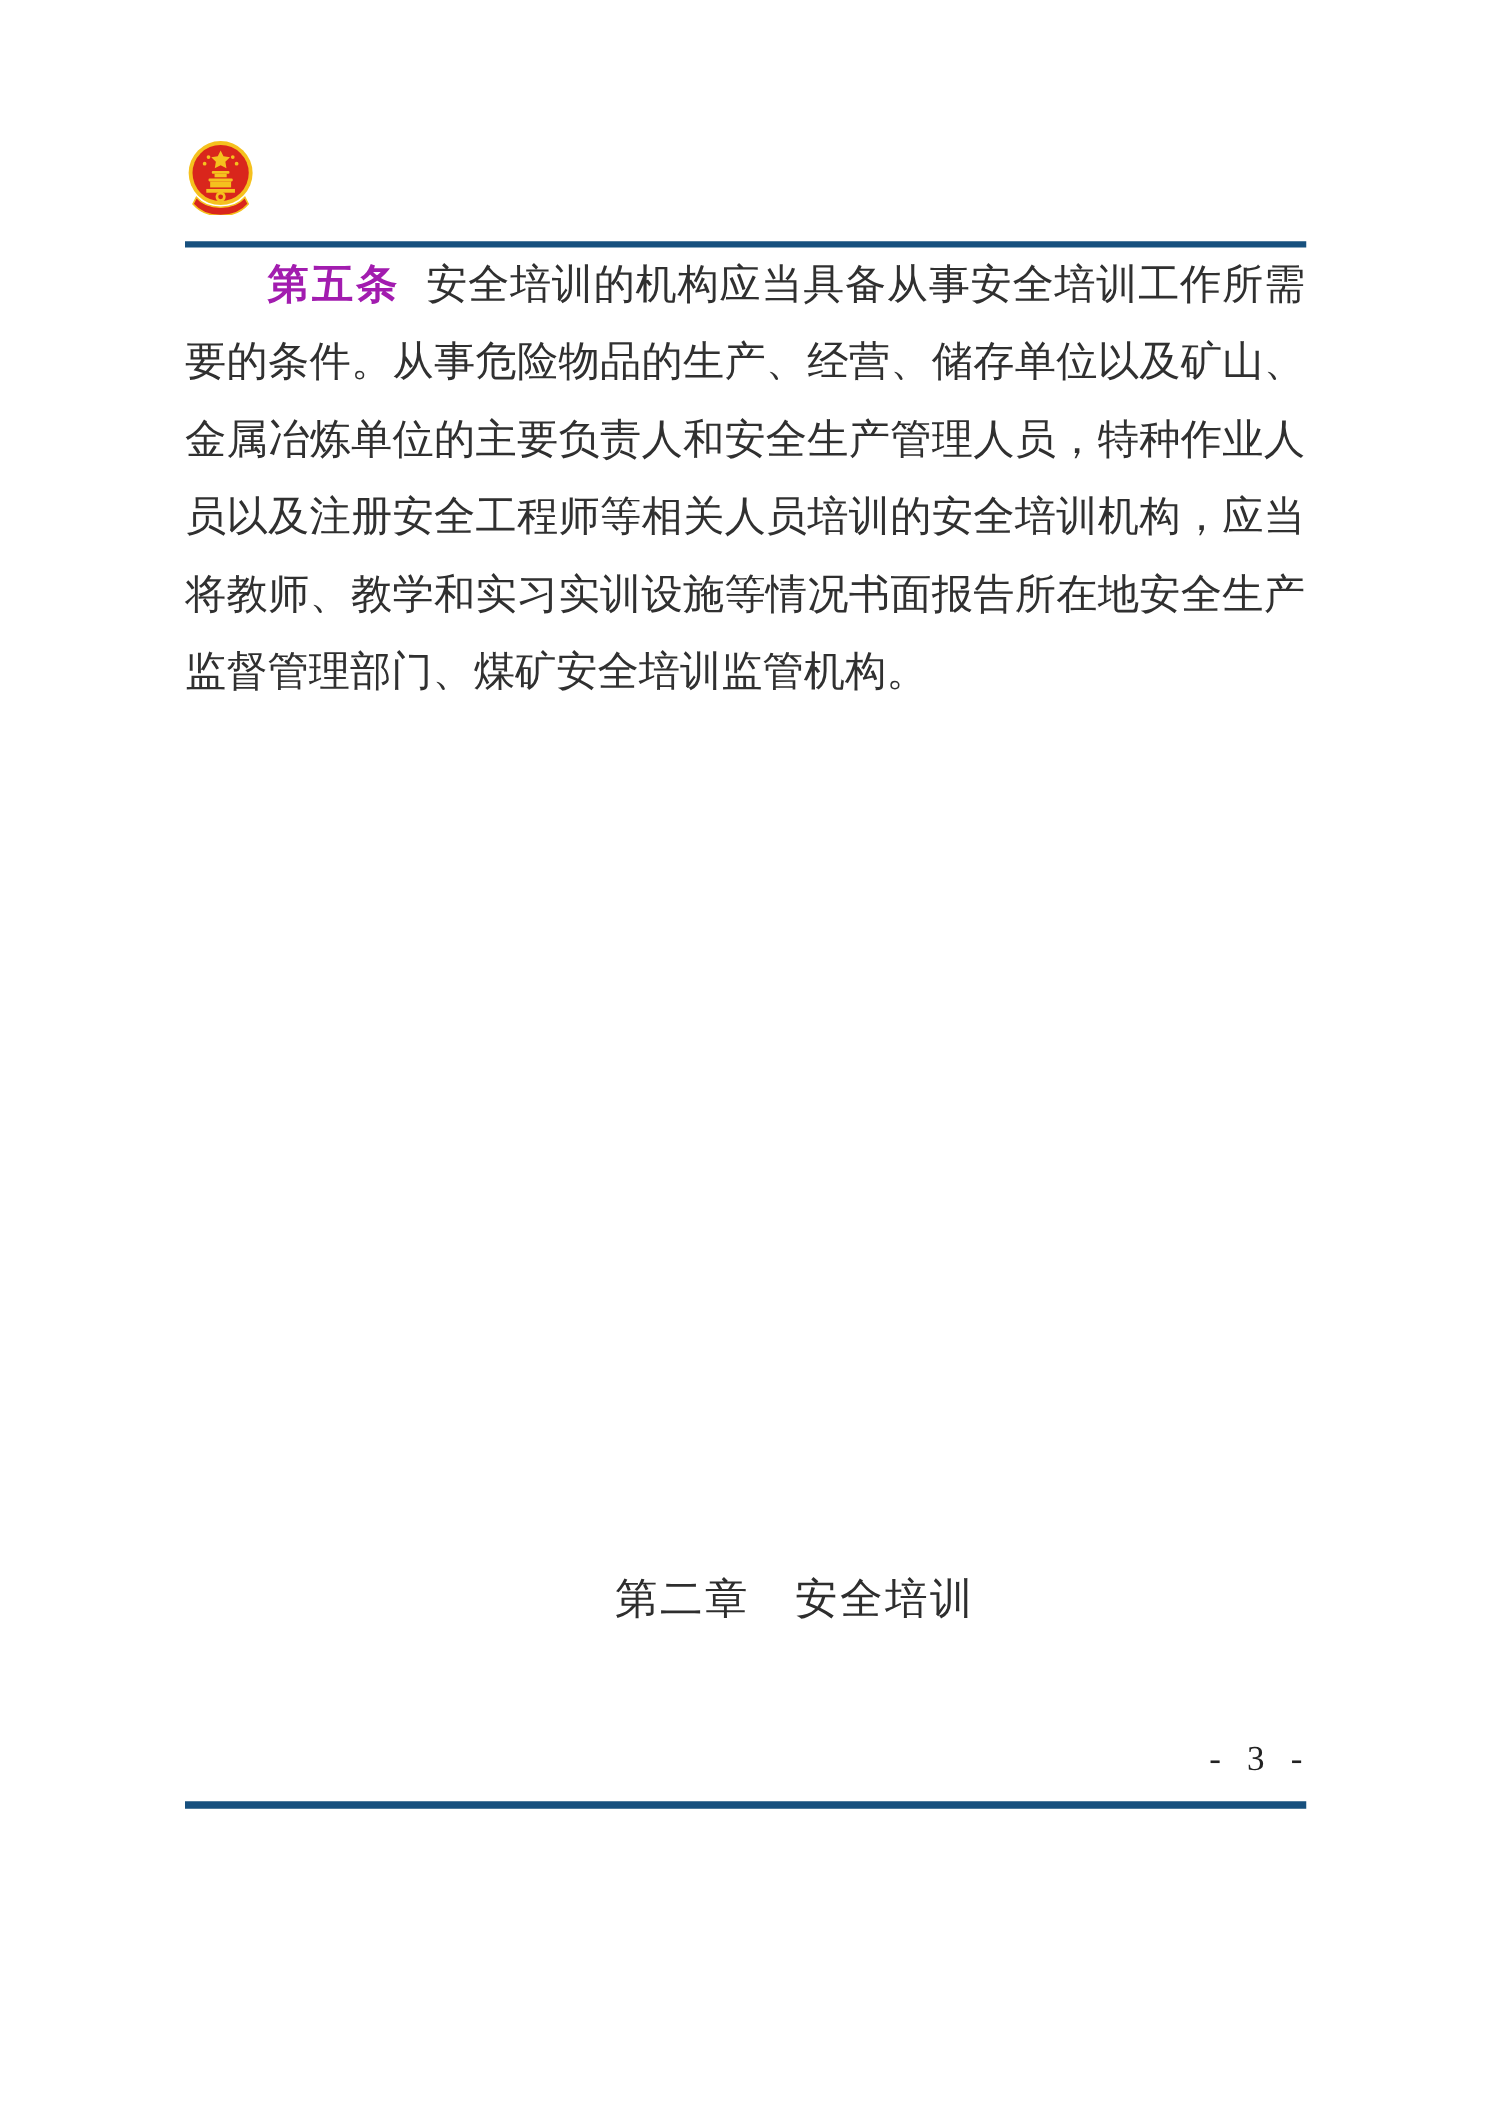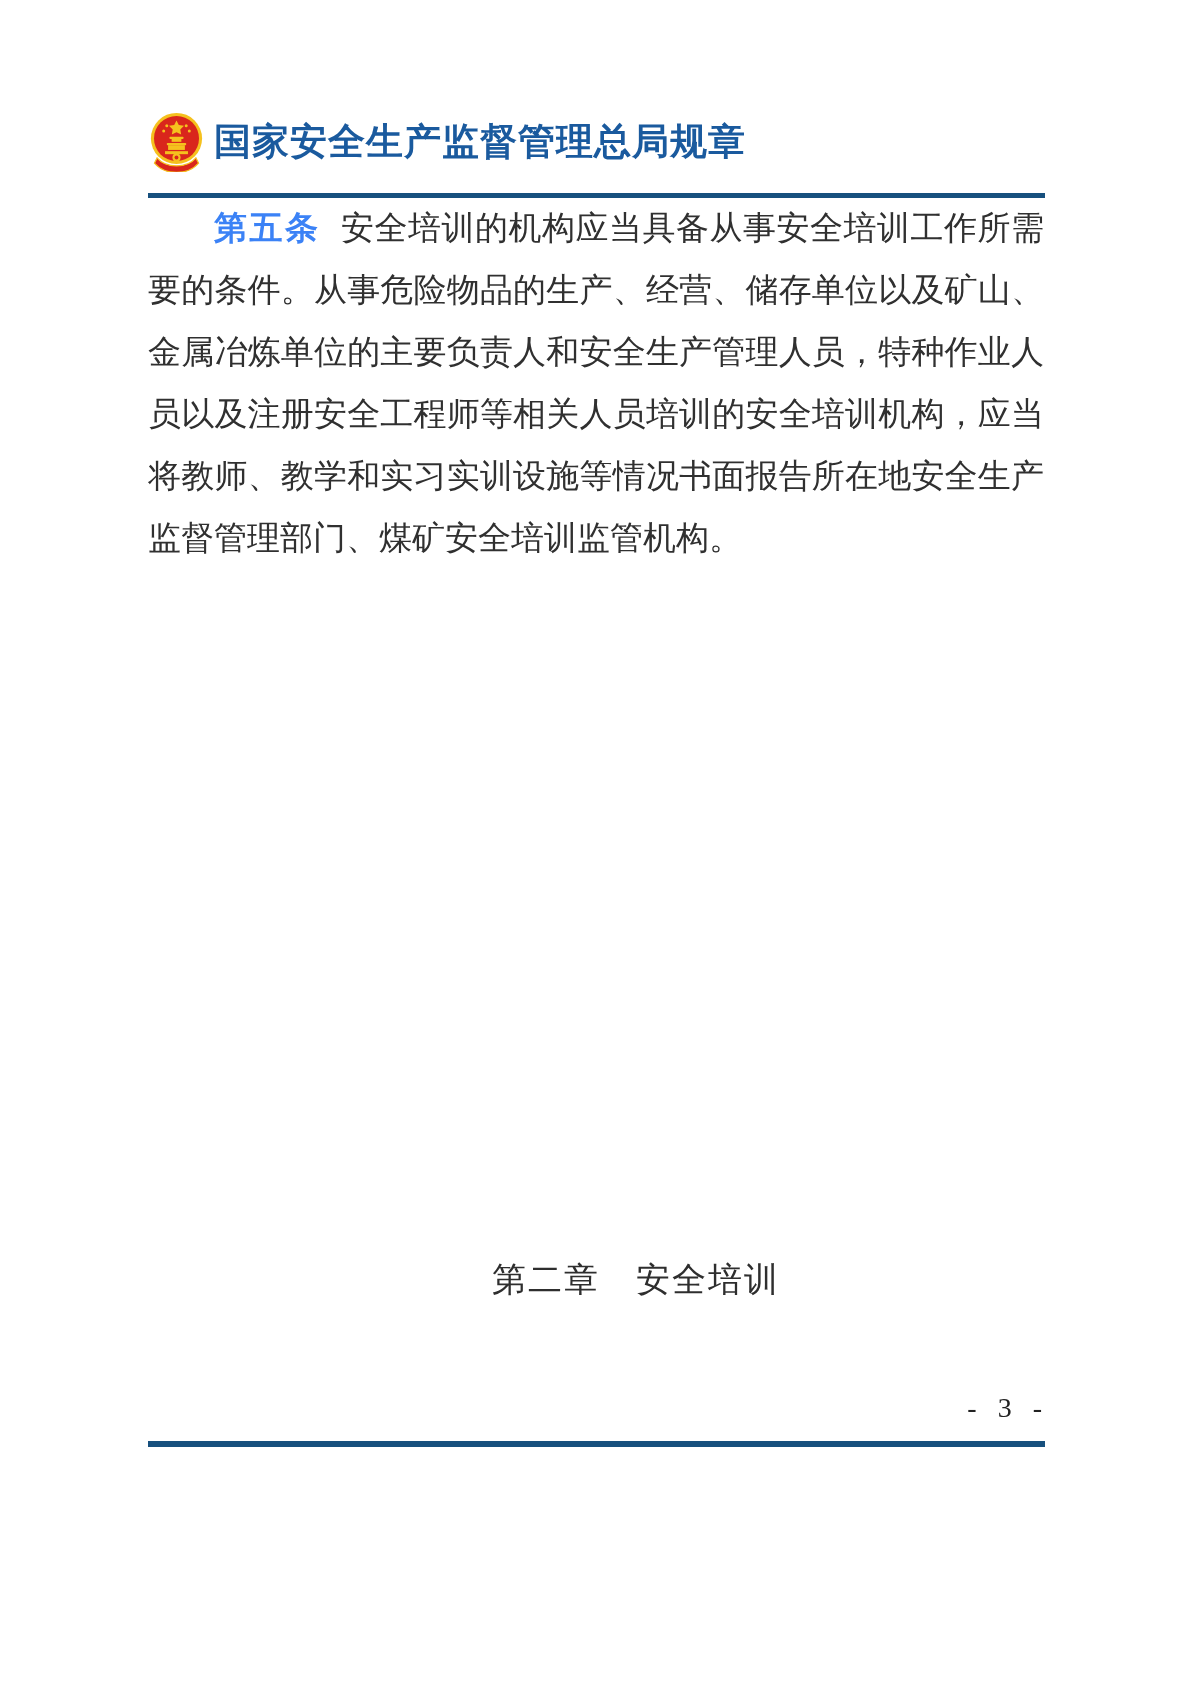--- a/index.html
+++ b/index.html
@@ -34,21 +34,21 @@
     position:absolute;top:197px;left:148px;width:896px;
     font-size:33px;line-height:62px;
     color:#303030;
     text-align:justify;
     font-family:"Liberation Serif", serif;
   }
   .doc-body p{margin:0 0 6px 0;padding:0;}
   .doc-body p.indent{text-indent:2em;}
   .doc-body b.lead{
     font-family:Liberation Serif, serif;
-    font-weight:bold;color:#3b82f6;
+    font-weight:bold;color:#a21caf;
     margin-right:0.62em;
     letter-spacing:2px;
   }
 
   
   .chapter-heading{
     position:absolute;top:1254px;left:148px;width:896px;
     text-align:center;
     transform:translateX(40px);
     font-family:"DejaVu Sans", sans-serif;
@@ -96,21 +96,20 @@
       <rect x="26.5" y="30.6" width="11" height="3.2" fill="#f5c11e"></rect>
       <rect x="21" y="35" width="22" height="2.6" rx="1" fill="#f5c11e"></rect>
       <rect x="22.5" y="37.6" width="19" height="5.4" fill="#f5c11e"></rect>
       <rect x="19" y="44.4" width="26" height="3.4" fill="#f5c11e"></rect>
 
       <circle cx="32" cy="51.5" r="4.6" fill="#f5c11e"></circle>
       <circle cx="32" cy="51.5" r="2.2" fill="#d9261c"></circle>
 
       <path d="M10 52c5 6 12 9 22 9s17-3 22-9l3 6c-6 7-14 10.5-25 10.5S13 65 7 58z" fill="#d9261c" stroke="#f5c11e" stroke-width="1.4"></path>
     </svg>
-    <div class="header-title">国家安全生产监督管理总局规章</div>
   </div>
 
   <div class="rule rule-top"></div>
 
   <div class="doc-body" id="paragraphs">
       <p class="indent"><b class="lead">第五条</b>安全培训的机构应当具备从事安全培训工作所需要的条件。从事危险物品的生产、经营、储存单位以及矿山、金属冶炼单位的主要负责人和安全生产管理人员，特种作业人员以及注册安全工程师等相关人员培训的安全培训机构，应当将教师、教学和实习实训设施等情况书面报告所在地安全生产监督管理部门、煤矿安全培训监管机构。</p>
     </div>
 
   <div class="chapter-heading">第二章　安全培训</div>
 

